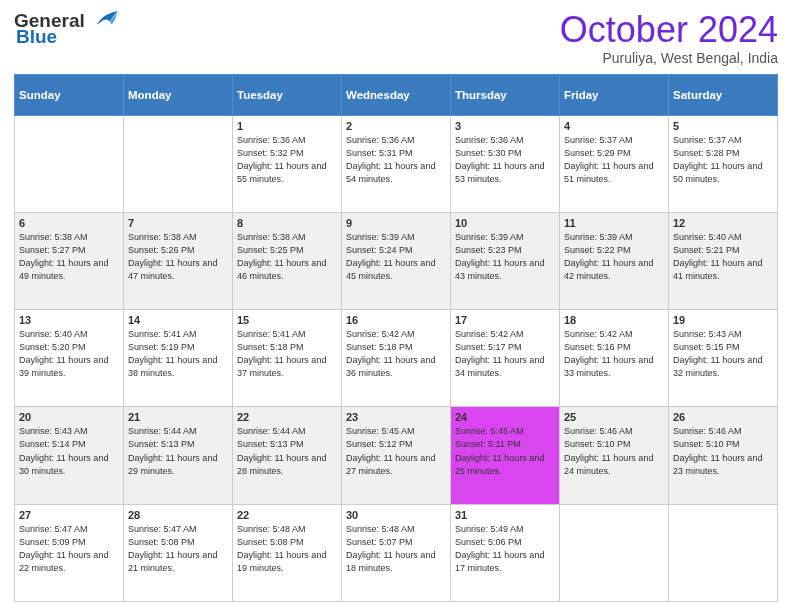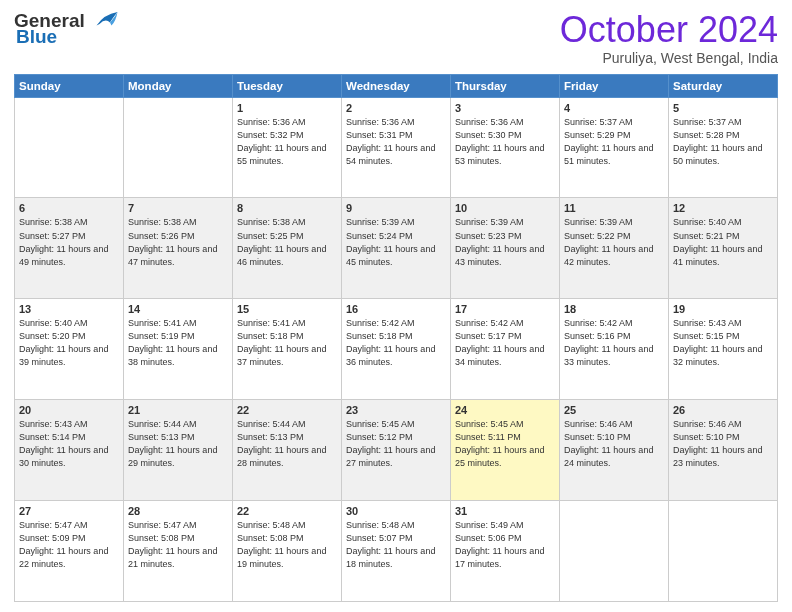--- a/index.html
+++ b/index.html
@@ -46,21 +46,21 @@
       border: 1px solid #ccc;
       border-collapse: collapse;
       width: 100%;
       table-layout: fixed;
     }
     .calendar th {
       background: #3a7abf;
       color: #fff;
       font-size: 11.5px;
       font-weight: bold;
-      padding: 5px 4px;
+      padding: 14px 4px;
       text-align: left;
       border: 1px solid #5590cc;
     }
     .calendar td {
       vertical-align: top;
       border: 1px solid #ccc;
       padding: 4px 4px 3px 4px;
       font-size: 9px;
       color: #333;
       background: #fff;
@@ -90,21 +90,21 @@
     .row-even td { background: #f0f0f0; }
     .row-odd td { background: #fff; }
   </style>
 </head>
 <body>
 
 <div class="container">
   <div class="header">
     <div class="logo">
       <div style="display:flex;flex-direction:column;align-items:flex-start;">
-        <div style="display:flex;align-items:flex-end;gap:2px;">
+        <div style="display:flex;align-items:center;gap:2px;">
           <span style="font-size:19px;font-weight:bold;color:#333;">General</span>
           <svg width="30" height="22" viewBox="0 0 40 28" style="margin-left:2px;margin-top:-2px;">
             <path d="M10,20 Q20,5 38,2 Q30,12 28,16 Q22,10 14,18 Z" fill="#1a6eb5"></path>
             <path d="M28,16 Q35,8 38,2 Q36,14 30,20 Z" fill="#4aa0e0"></path>
           </svg>
         </div>
         <span style="font-size:19px;font-weight:bold;color:#1a6eb5;margin-top:-6px;margin-left:2px;">Blue</span>
       </div>
     </div>
     <div class="title-block">
@@ -220,21 +220,21 @@
             <div class="day-info">Sunrise: 5:44 AM<br>Sunset: 5:13 PM<br>Daylight: 11 hours and 29 minutes.</div>
           </td>
           <td style="background: rgb(240, 240, 240);">
             <span class="day-num">22</span>
             <div class="day-info">Sunrise: 5:44 AM<br>Sunset: 5:13 PM<br>Daylight: 11 hours and 28 minutes.</div>
           </td>
           <td style="background: rgb(240, 240, 240);">
             <span class="day-num">23</span>
             <div class="day-info">Sunrise: 5:45 AM<br>Sunset: 5:12 PM<br>Daylight: 11 hours and 27 minutes.</div>
           </td>
-          <td style="background: #fef9c3;">
+          <td style="background: #d946ef;">
             <span class="day-num">24</span>
             <div class="day-info">Sunrise: 5:45 AM<br>Sunset: 5:11 PM<br>Daylight: 11 hours and 25 minutes.</div>
           </td>
           <td style="background: rgb(240, 240, 240);">
             <span class="day-num">25</span>
             <div class="day-info">Sunrise: 5:46 AM<br>Sunset: 5:10 PM<br>Daylight: 11 hours and 24 minutes.</div>
           </td>
           <td style="background: rgb(240, 240, 240);">
             <span class="day-num">26</span>
             <div class="day-info">Sunrise: 5:46 AM<br>Sunset: 5:10 PM<br>Daylight: 11 hours and 23 minutes.</div>

